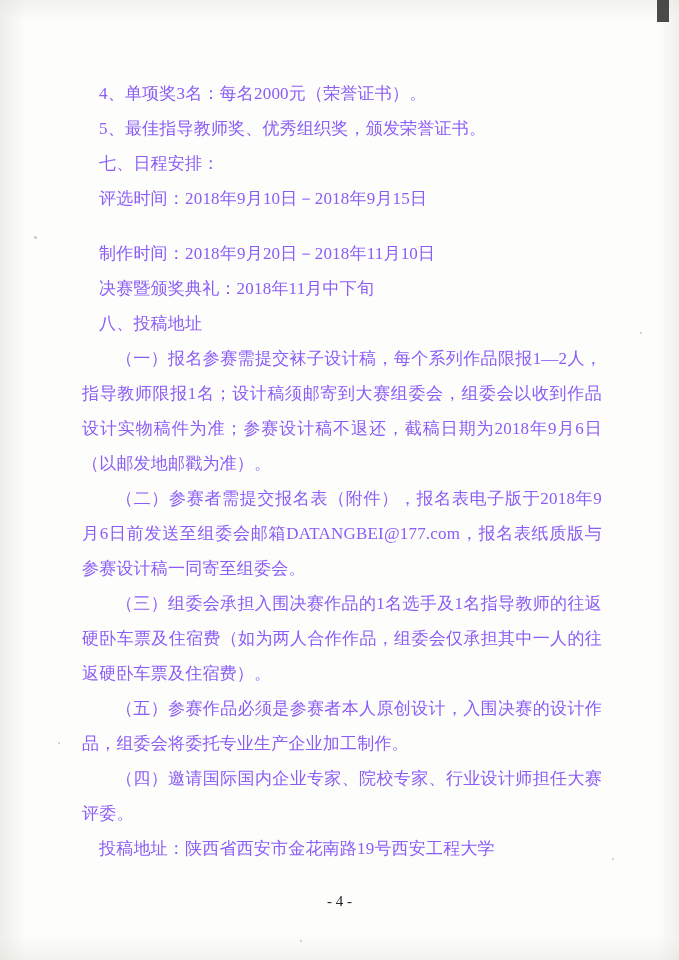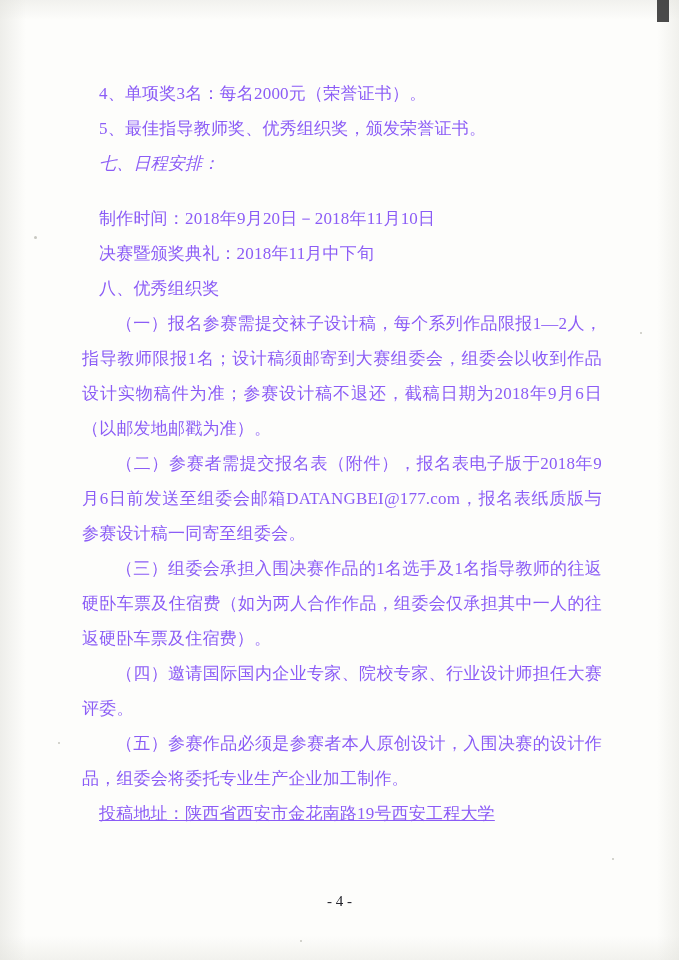--- a/index.html
+++ b/index.html
@@ -91,30 +91,31 @@
   <div class="speck" style="left:34px; top:236px; width:3px; height:3px;"></div>
   <div class="speck" style="left:640px; top:332px; width:2px; height:2px;"></div>
   <div class="speck" style="left:58px; top:742px; width:2px; height:2px;"></div>
   <div class="speck" style="left:612px; top:858px; width:2px; height:2px;"></div>
   <div class="speck" style="left:300px; top:940px; width:2px; height:2px;"></div>
 
   <div class="content">
 
     <p class="line para" style="text-indent:1em;">4、单项奖3名：每名2000元（荣誉证书）。</p>
     <p class="line para" style="text-indent:1em;">5、最佳指导教师奖、优秀组织奖，颁发荣誉证书。</p>
-    <p class="line para" style="text-indent:1em;font-style:italic;">七、日程安排：</p>
+    <p class="line para" style="text-indent:1em;">七、日程安排：</p>
+    <p class="line para" style="text-indent:1em;">评选时间：2018年9月10日－2018年9月15日</p>
     <p class="line para" style="text-indent:1em;margin-top:20px;">制作时间：2018年9月20日－2018年11月10日</p>
     <p class="line para" style="text-indent:1em;">决赛暨颁奖典礼：2018年11月中下旬</p>
-    <p class="line para" style="text-indent:1em;">八、优秀组织奖</p>
+    <p class="line para" style="text-indent:1em;">八、投稿地址</p>
 
     <p class="para para-first">（一）报名参赛需提交袜子设计稿，每个系列作品限报1—2人，指导教师限报1名；设计稿须邮寄到大赛组委会，组委会以收到作品设计实物稿件为准；参赛设计稿不退还，截稿日期为2018年9月6日（以邮发地邮戳为准）。</p>
     <p class="para para-first">（二）参赛者需提交报名表（附件），报名表电子版于2018年9月6日前发送至组委会邮箱DATANGBEI@177.com，报名表纸质版与参赛设计稿一同寄至组委会。</p>
     <p class="para para-first">（三）组委会承担入围决赛作品的1名选手及1名指导教师的往返硬卧车票及住宿费（如为两人合作作品，组委会仅承担其中一人的往返硬卧车票及住宿费）。</p>
+    <p class="para para-first">（五）参赛作品必须是参赛者本人原创设计，入围决赛的设计作品，组委会将委托专业生产企业加工制作。</p>
     <p class="para para-first">（四）邀请国际国内企业专家、院校专家、行业设计师担任大赛评委。</p>
-    <p class="para para-first">（五）参赛作品必须是参赛者本人原创设计，入围决赛的设计作品，组委会将委托专业生产企业加工制作。</p>
 
-    <p class="line para" style="text-indent:1em;text-decoration:underline;">投稿地址：陕西省西安市金花南路19号西安工程大学</p>
+    <p class="line para" style="text-indent:1em;">投稿地址：陕西省西安市金花南路19号西安工程大学</p>
 
   </div>
 
   <div class="footer">- 4 -</div>
 
 </div>
 
 </body></html>

